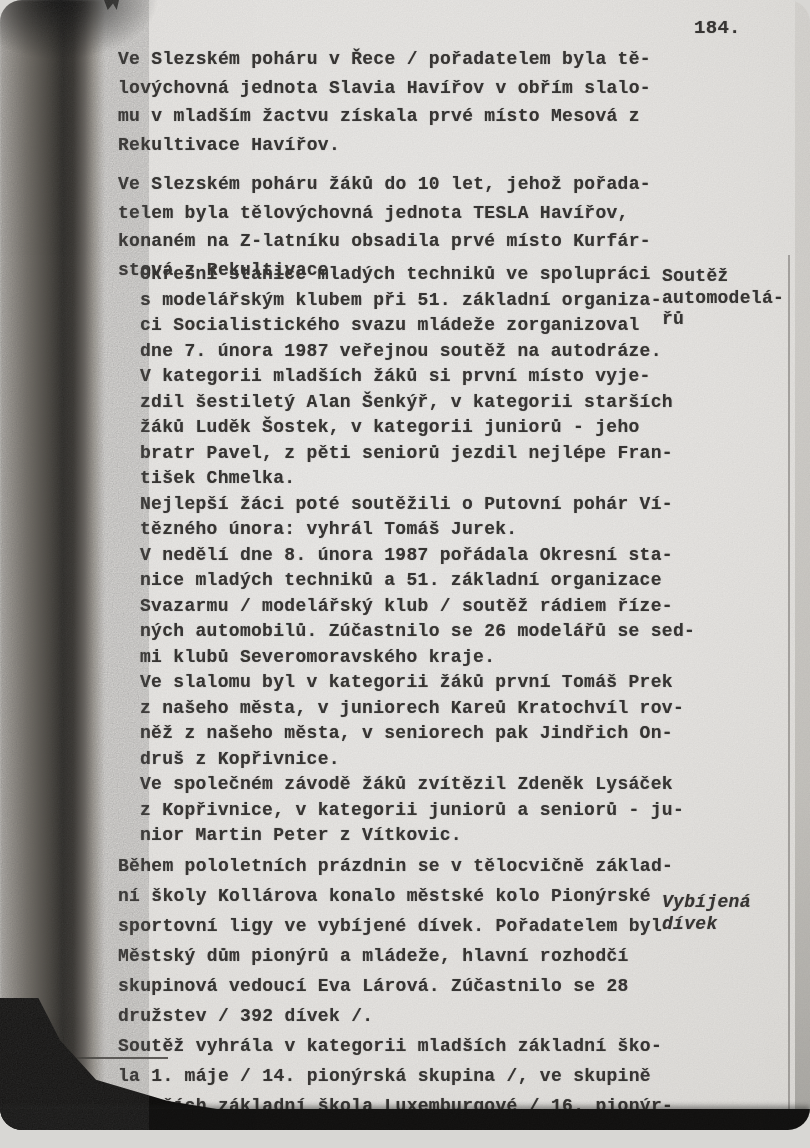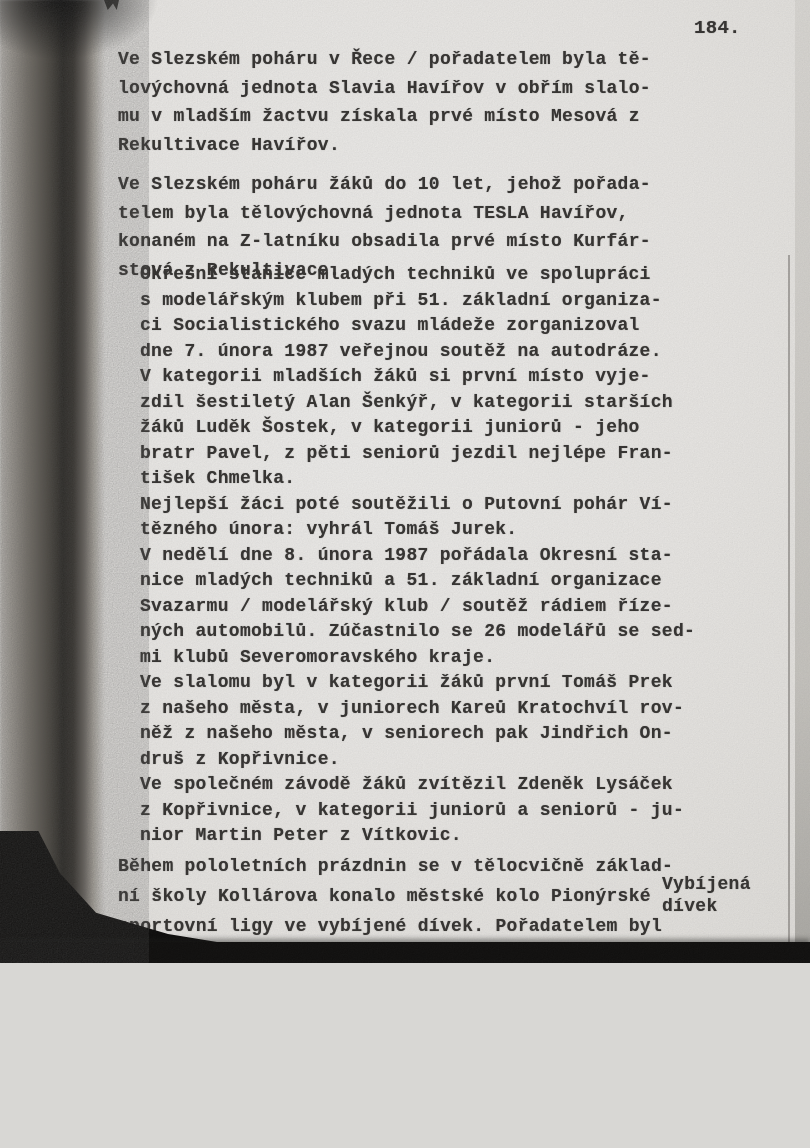--- a/index.html
+++ b/index.html
@@ -1,40 +1,41 @@
 <!DOCTYPE html>
 <html><head>
 <meta charset="utf-8">
 <style>
   html,body{margin:0;padding:0;background:#d8d7d4;}
   .page{
     position:relative;
-    width:810px;height:963px;
+    width:810px;height:1130px;
     overflow:hidden;
     background:radial-gradient(ellipse at 45% 38%, #f1f0ee 0%, #eceae7 55%, #e3e1dd 100%);
     font-family:"Liberation Mono","DejaVu Sans Mono",monospace;
+    border-radius:22px;
   }
   
   .typed{
     position:absolute;
     color:#343230;
     font-weight:bold;
     font-size:18px;
     letter-spacing:0.3px;
     white-space:pre-line;
     text-shadow:0 0 1px rgba(50,48,45,0.55);
   }
   .para{left:118px;width:560px;}
   .p1{top:45px;line-height:28.5px;}
   .p2{top:170px;line-height:28.5px;}
   .p3{top:262px;line-height:25.5px;margin-left:22px;}
   .p4{top:851px;line-height:30px;}
   .margin-note{left:662px;width:146px;line-height:21.5px;}
   .mn1{top:266px;}
-  .mn2{top:874px;}
+  .mn2{top:892px;font-style:italic;}
   .page-number{top:16px;left:694px;font-size:19px;line-height:24px;}
   
   .binding{
     position:absolute;left:0;top:0;width:108px;height:100%;
     background:linear-gradient(90deg,
       #c2bfb9 0%, #a49f98 10%, #7a756d 25%, #4a463f 45%,
       #262420 58%, #33302b 68%, #6b6660 78%, #aaa59d 86%,
       rgba(236,234,230,0) 97%);
     filter:blur(1.2px);
   }
@@ -123,20 +124,23 @@
 ní školy Kollárova konalo městské kolo Pionýrské
 sportovní ligy ve vybíjené dívek. Pořadatelem byl
 Městský dům pionýrů a mládeže, hlavní rozhodčí
 skupinová vedoucí Eva Lárová. Zúčastnilo se 28
 družstev / 392 dívek /.
 Soutěž vyhrála v kategorii mladších základní ško-
 la 1. máje / 14. pionýrská skupina /, ve skupině
 starších základní škola Luxemburgové / 16. pionýr-
 ská skupina /.</div>
 
+  <div class="typed margin-note mn1">Soutěž
+automodelá-
+řů</div>
 
   <div class="typed margin-note mn2">Vybíjená
 dívek</div>
 
   <div class="binding"></div>
   <div class="binding-top-blob"></div>
 
   <div class="rule-line"></div>
   <div class="black-corner"></div>
   <div class="bottom-band"></div>

